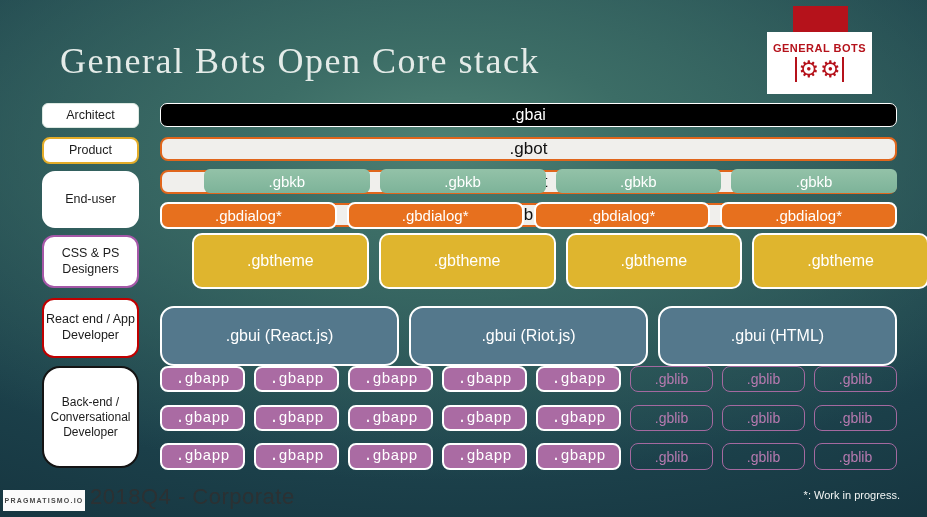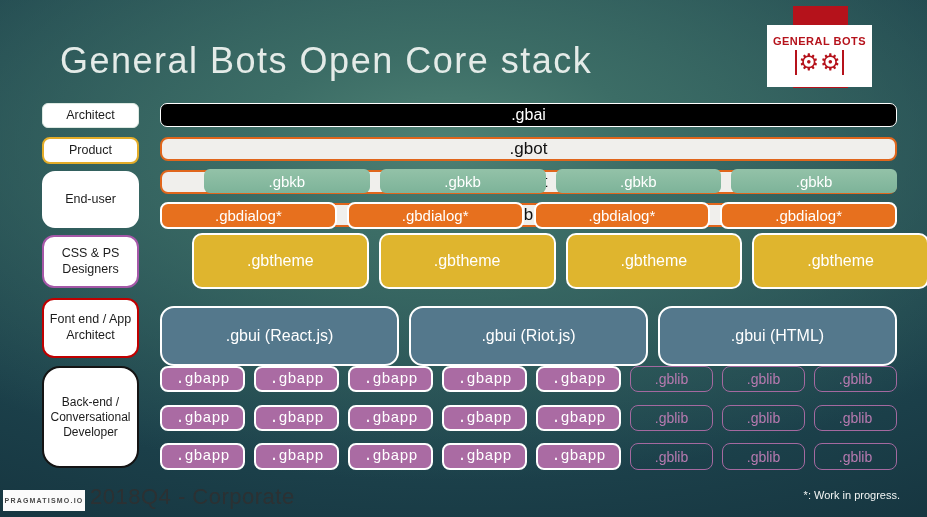--- a/index.html
+++ b/index.html
@@ -5,26 +5,26 @@
   html,body{margin:0;padding:0;}
   body{font-family:"Liberation Sans", sans-serif;}
   .slide{
     position:relative;width:927px;height:517px;overflow:hidden;
     background:
       radial-gradient(ellipse 75% 65% at 48% 28%, #4e8174 0%, #3c6d66 28%, #2a545700 100%),
       radial-gradient(ellipse 120% 100% at 50% 35%, #2b5659 0%, #1c414b 55%, #112b36 100%);
   }
   .title{
     position:absolute;left:60px;top:40px;
-    font-size:36px;letter-spacing:1.5px;color:#e4ebe8;font-weight:400;
+    font-size:36px;letter-spacing:1.5px;color:#e4ebe8;font-weight:400;font-family:Liberation Serif, serif;
   }
   
   .logo-bar{position:absolute;left:793px;top:6px;width:55px;height:82px;background:#b5121b;}
   .logo-card{
-    position:absolute;left:767px;top:25px;width:105px;height:62px;background:#ffffff;
+    position:absolute;left:767px;top:32px;width:105px;height:62px;background:#ffffff;
     display:flex;flex-direction:column;align-items:center;justify-content:center;gap:1px;
   }
   .logo-brand{color:#b5121b;font-weight:bold;font-size:11px;letter-spacing:0.5px;}
   .logo-gears{display:flex;align-items:center;gap:1px;height:30px;}
   .logo-gears .axle{width:2.5px;height:25px;background:#b5121b;display:inline-block;}
   .logo-gears .gear{color:#b5121b;font-size:23px;line-height:23px;font-family:"DejaVu Sans", sans-serif;}
   
   .lbl{
     position:absolute;left:42px;width:97px;background:#ffffff;color:#1c1c1c;
     display:flex;align-items:center;justify-content:center;text-align:center;
@@ -84,21 +84,21 @@
         <span class="gear">⚙</span>
         <span class="gear">⚙</span>
         <span class="axle"></span>
     </div>
   </div>
 
   <div class="lbl lbl-architect">Architect</div>
   <div class="lbl lbl-product">Product</div>
   <div class="lbl lbl-enduser">End-user</div>
   <div class="lbl lbl-designers">CSS &amp; PS Designers</div>
-  <div class="lbl lbl-frontend">Font end / App Architect</div>
+  <div class="lbl lbl-frontend">React end / App Developer</div>
   <div class="lbl lbl-backend">Back-end / Conversational Developer</div>
 
   <div class="row row-gbai">
     <div class="box gbai">.gbai</div>
   </div>
 
   <div class="row row-gbot">
     <div class="box gbot">.gbot</div>
     <div class="box gbot">.gbot</div>
     <div class="box gbot">.gbot</div>

